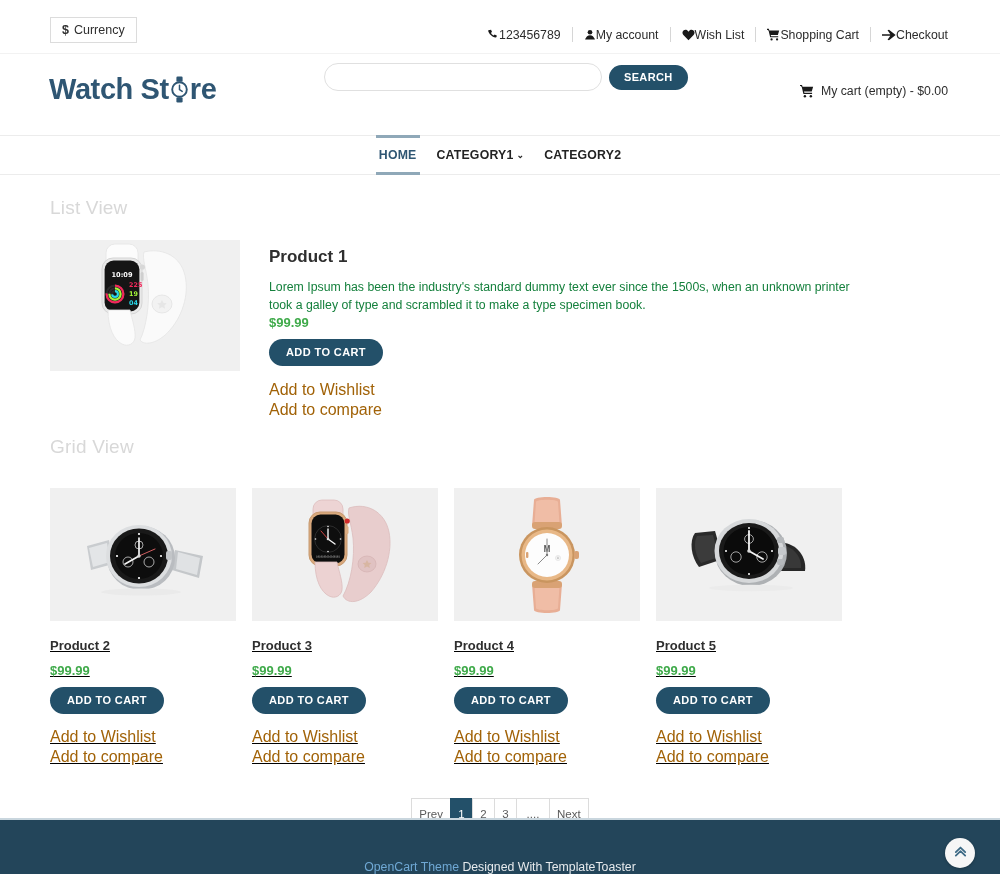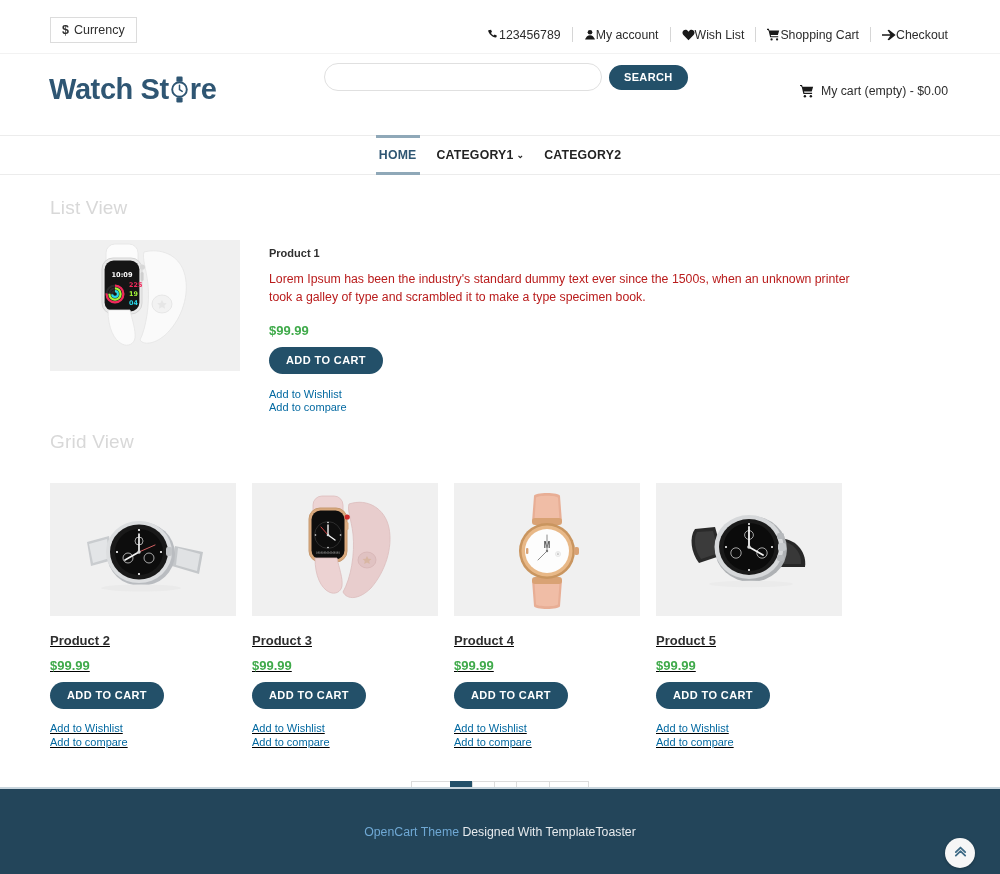--- a/index.html
+++ b/index.html
@@ -191,31 +191,31 @@
     gap: 29px;
   }
   .list-img {
     width: 190px; height: 131px;
     background: #f0f0f0;
     flex: 0 0 190px;
     display: flex; align-items: flex-start; justify-content: center;
   }
   .list-info { padding-top: 7px; flex: 1; }
   .p-title {
-    font-size: 11px;
+    font-size: 17px;
     font-weight: 700;
     color: #2f2f2f;
     margin-bottom: 12px;
   }
   .p-desc {
     font-size: 12.3px;
-    color: #b91c1c;
+    color: #15803d;
     line-height: 1.45;
     max-width: 590px;
-    margin-bottom: 16px;
+    margin-bottom: 0;
   }
   .p-price {
     font-size: 13px;
     font-weight: 700;
     color: #3faa4a;
     margin-bottom: 9px;
   }
   .btn-cart {
     display: inline-block;
     height: 27px;
@@ -227,22 +227,22 @@
     color: #fff;
     font-size: 11px;
     font-weight: 700;
     letter-spacing: 0.4px;
     font-family: "Liberation Sans", sans-serif;
     cursor: pointer;
   }
   .p-links { margin-top: 14px; }
   .p-link {
     display: block;
-    font-size: 11px;
-    color: #0369a1;
+    font-size: 16px;
+    color: #a16207;
     text-decoration: none;
     line-height: 1.25;
     cursor: pointer;
   }
 
   
   .grid {
     display: flex;
     gap: 16px;
     margin-top: 30px;
@@ -282,25 +282,25 @@
     background: #235069;
     border-color: #235069;
     color: #fff;
   }
   .page-btn.wide { min-width: 34px; }
 
   
   .footer {
     position: absolute;
     left: 0; right: 0; bottom: 0;
-    height: 87px;
+    height: 56px;
     background: #23455a;
     border-top: 2px solid #c9d6de;
     display: flex;
-    align-items: center;
+    align-items: flex-end;
     justify-content: center;
   }
   .footer-text {
     font-size: 12.3px;
     color: #e6eaed;
   }
   .footer-text .brand {
     color: #6fa8d4;
     cursor: pointer;
   }

